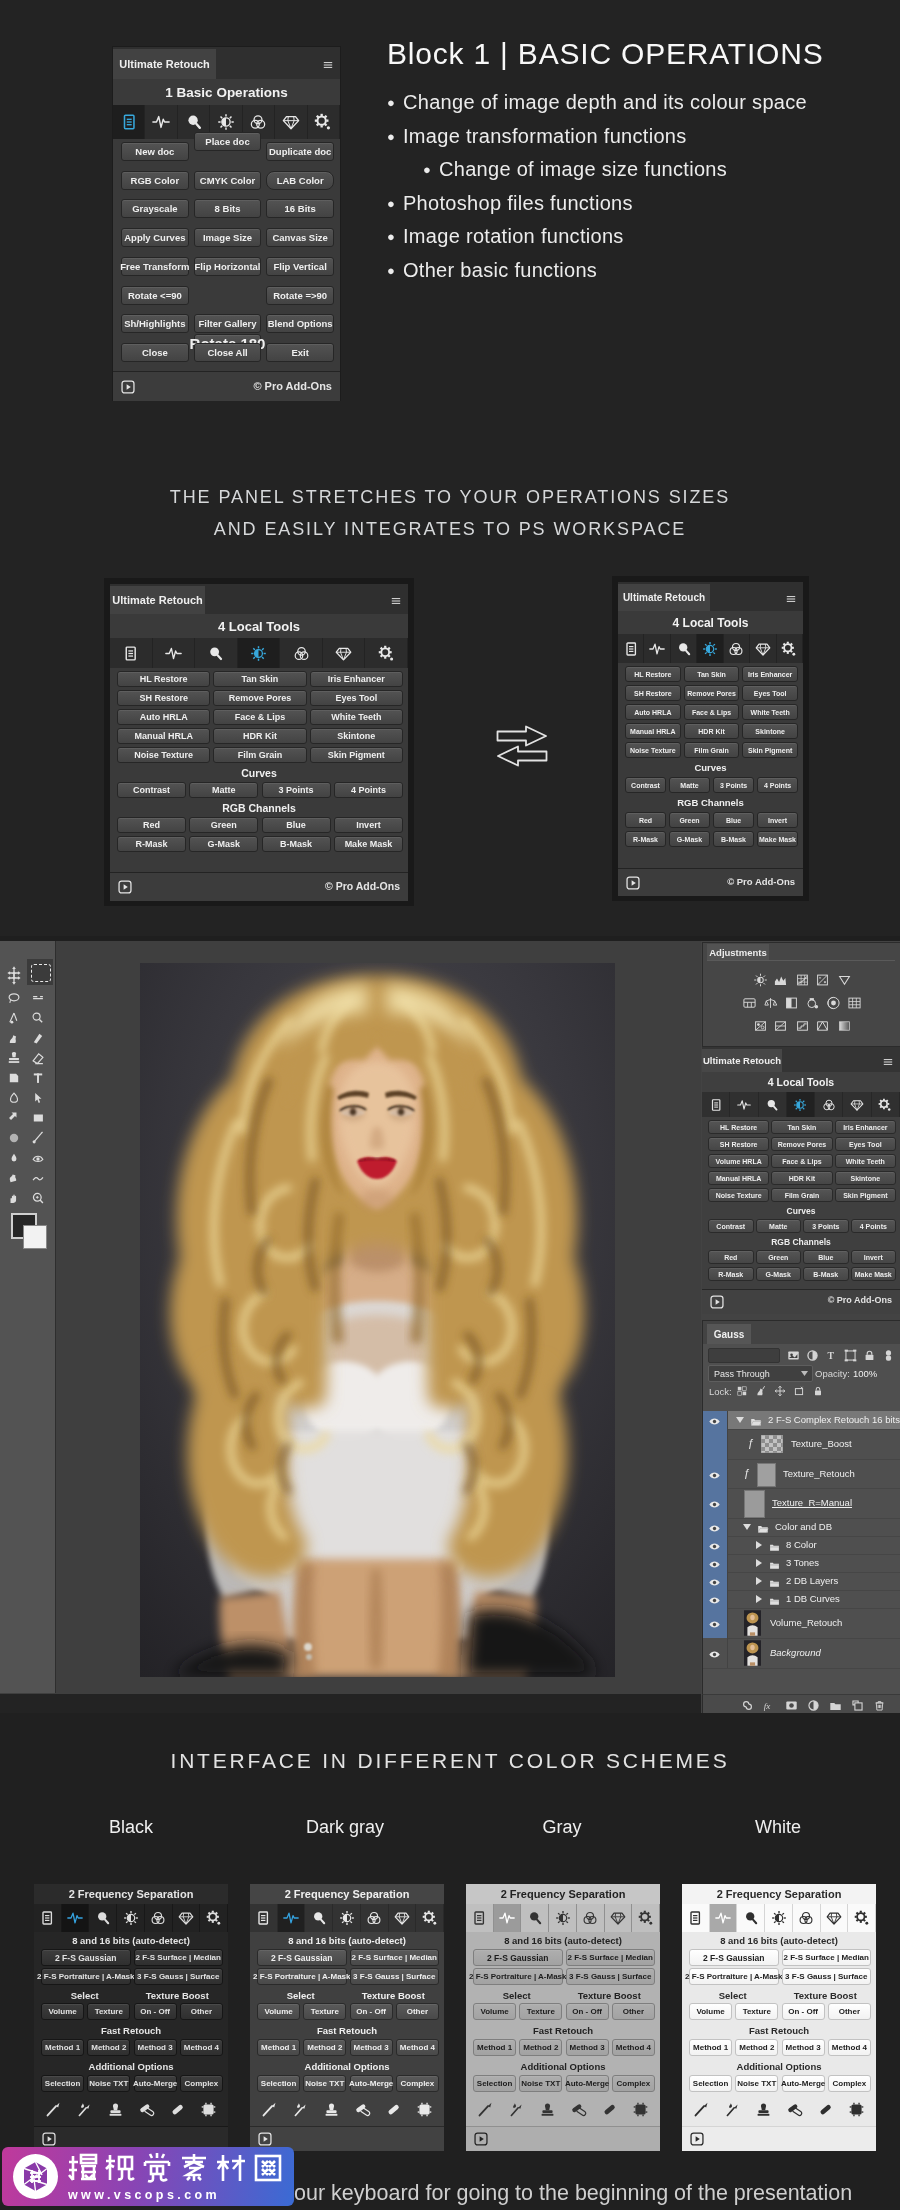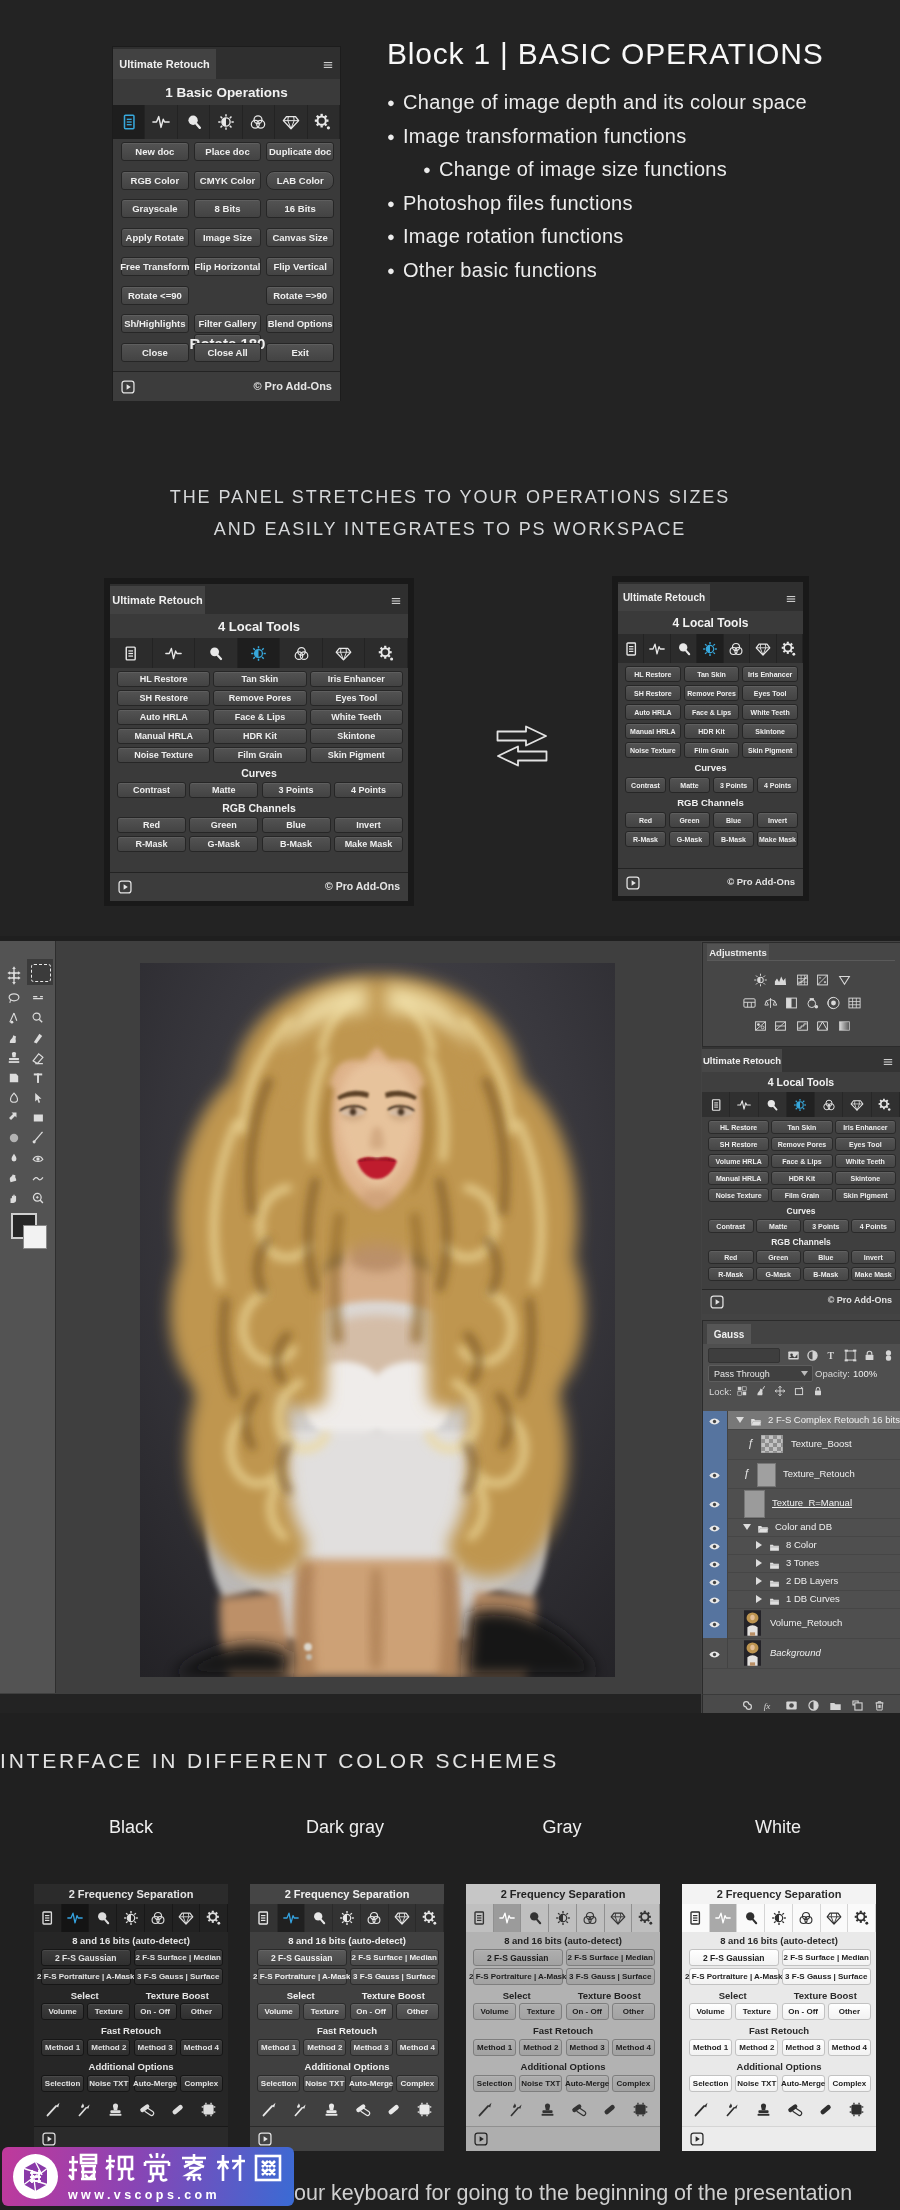--- a/index.html
+++ b/index.html
@@ -68,29 +68,29 @@
           <line x1="4.9" y1="12.1" x2="3.1" y2="13.9" stroke="#e8e8e8" stroke-width="2.6"></line>
           <line x1="3.4" y1="8.5" x2="0.9" y2="8.5" stroke="#e8e8e8" stroke-width="2.6"></line>
           <line x1="4.9" y1="4.9" x2="3.1" y2="3.1" stroke="#e8e8e8" stroke-width="2.6"></line>
           <line x1="8.5" y1="3.4" x2="8.5" y2="0.9" stroke="#e8e8e8" stroke-width="2.6"></line>
           <line x1="12.1" y1="4.9" x2="13.9" y2="3.1" stroke="#e8e8e8" stroke-width="2.6"></line>
           <circle cx="16" cy="16.5" r="1.8" fill="#e8e8e8"></circle>
         </svg>
       </div>
     </div>
     <div style="position:absolute;left:8.0px;top:95.0px;width:65.7px;height:17.0px;background:linear-gradient(#535353,#434343);border:1px solid #262626;border-radius:3px;color:#efefef;font-size:9.5px;font-weight:bold;display:flex;align-items:center;justify-content:center;box-shadow:inset 0 1px 0 rgba(255,255,255,0.07);white-space:nowrap;">New doc</div>
-    <div style="position:absolute;left:80.7px;top:95.0px;width:65.7px;height:17.0px;background:linear-gradient(#535353,#434343);border:1px solid #262626;border-radius:3px;color:#efefef;font-size:9.5px;font-weight:bold;display:flex;align-items:center;justify-content:center;box-shadow:inset 0 1px 0 rgba(255,255,255,0.07);white-space:nowrap;">Place doc</div>
+    <div style="position:absolute;left:80.7px;top:85px;width:65.7px;height:17.0px;background:linear-gradient(#535353,#434343);border:1px solid #262626;border-radius:3px;color:#efefef;font-size:9.5px;font-weight:bold;display:flex;align-items:center;justify-content:center;box-shadow:inset 0 1px 0 rgba(255,255,255,0.07);white-space:nowrap;">Place doc</div>
     <div style="position:absolute;left:153.3px;top:95.0px;width:65.7px;height:17.0px;background:linear-gradient(#535353,#434343);border:1px solid #262626;border-radius:3px;color:#efefef;font-size:9.5px;font-weight:bold;display:flex;align-items:center;justify-content:center;box-shadow:inset 0 1px 0 rgba(255,255,255,0.07);white-space:nowrap;">Duplicate doc</div>
     <div style="position:absolute;left:8.0px;top:123.7px;width:65.7px;height:17.0px;background:linear-gradient(#535353,#434343);border:1px solid #262626;border-radius:3px;color:#efefef;font-size:9.5px;font-weight:bold;display:flex;align-items:center;justify-content:center;box-shadow:inset 0 1px 0 rgba(255,255,255,0.07);white-space:nowrap;">RGB Color</div>
     <div style="position:absolute;left:80.7px;top:123.7px;width:65.7px;height:17.0px;background:linear-gradient(#535353,#434343);border:1px solid #262626;border-radius:3px;color:#efefef;font-size:9.5px;font-weight:bold;display:flex;align-items:center;justify-content:center;box-shadow:inset 0 1px 0 rgba(255,255,255,0.07);white-space:nowrap;">CMYK Color</div>
     <div style="position:absolute;left:153.3px;top:123.7px;width:65.7px;height:17.0px;background:linear-gradient(#535353,#434343);border:1px solid #262626;border-radius:8px;color:#efefef;font-size:9.5px;font-weight:bold;display:flex;align-items:center;justify-content:center;box-shadow:inset 0 1px 0 rgba(255,255,255,0.07);white-space:nowrap;">LAB Color</div>
     <div style="position:absolute;left:8.0px;top:152.4px;width:65.7px;height:17.0px;background:linear-gradient(#535353,#434343);border:1px solid #262626;border-radius:3px;color:#efefef;font-size:9.5px;font-weight:bold;display:flex;align-items:center;justify-content:center;box-shadow:inset 0 1px 0 rgba(255,255,255,0.07);white-space:nowrap;">Grayscale</div>
     <div style="position:absolute;left:80.7px;top:152.4px;width:65.7px;height:17.0px;background:linear-gradient(#535353,#434343);border:1px solid #262626;border-radius:3px;color:#efefef;font-size:9.5px;font-weight:bold;display:flex;align-items:center;justify-content:center;box-shadow:inset 0 1px 0 rgba(255,255,255,0.07);white-space:nowrap;">8 Bits</div>
     <div style="position:absolute;left:153.3px;top:152.4px;width:65.7px;height:17.0px;background:linear-gradient(#535353,#434343);border:1px solid #262626;border-radius:3px;color:#efefef;font-size:9.5px;font-weight:bold;display:flex;align-items:center;justify-content:center;box-shadow:inset 0 1px 0 rgba(255,255,255,0.07);white-space:nowrap;">16 Bits</div>
-    <div style="position:absolute;left:8.0px;top:181.1px;width:65.7px;height:17.0px;background:linear-gradient(#535353,#434343);border:1px solid #262626;border-radius:3px;color:#efefef;font-size:9.5px;font-weight:bold;display:flex;align-items:center;justify-content:center;box-shadow:inset 0 1px 0 rgba(255,255,255,0.07);white-space:nowrap;">Apply Rotate</div>
+    <div style="position:absolute;left:8.0px;top:181.1px;width:65.7px;height:17.0px;background:linear-gradient(#535353,#434343);border:1px solid #262626;border-radius:3px;color:#efefef;font-size:9.5px;font-weight:bold;display:flex;align-items:center;justify-content:center;box-shadow:inset 0 1px 0 rgba(255,255,255,0.07);white-space:nowrap;">Apply Curves</div>
     <div style="position:absolute;left:80.7px;top:181.1px;width:65.7px;height:17.0px;background:linear-gradient(#535353,#434343);border:1px solid #262626;border-radius:3px;color:#efefef;font-size:9.5px;font-weight:bold;display:flex;align-items:center;justify-content:center;box-shadow:inset 0 1px 0 rgba(255,255,255,0.07);white-space:nowrap;">Image Size</div>
     <div style="position:absolute;left:153.3px;top:181.1px;width:65.7px;height:17.0px;background:linear-gradient(#535353,#434343);border:1px solid #262626;border-radius:3px;color:#efefef;font-size:9.5px;font-weight:bold;display:flex;align-items:center;justify-content:center;box-shadow:inset 0 1px 0 rgba(255,255,255,0.07);white-space:nowrap;">Canvas Size</div>
     <div style="position:absolute;left:8.0px;top:209.8px;width:65.7px;height:17.0px;background:linear-gradient(#535353,#434343);border:1px solid #262626;border-radius:3px;color:#efefef;font-size:9.5px;font-weight:bold;display:flex;align-items:center;justify-content:center;box-shadow:inset 0 1px 0 rgba(255,255,255,0.07);white-space:nowrap;">Free Transform</div>
     <div style="position:absolute;left:80.7px;top:209.8px;width:65.7px;height:17.0px;background:linear-gradient(#535353,#434343);border:1px solid #262626;border-radius:3px;color:#efefef;font-size:9.5px;font-weight:bold;display:flex;align-items:center;justify-content:center;box-shadow:inset 0 1px 0 rgba(255,255,255,0.07);white-space:nowrap;">Flip Horizontal</div>
     <div style="position:absolute;left:153.3px;top:209.8px;width:65.7px;height:17.0px;background:linear-gradient(#535353,#434343);border:1px solid #262626;border-radius:3px;color:#efefef;font-size:9.5px;font-weight:bold;display:flex;align-items:center;justify-content:center;box-shadow:inset 0 1px 0 rgba(255,255,255,0.07);white-space:nowrap;">Flip Vertical</div>
     <div style="position:absolute;left:8.0px;top:238.5px;width:65.7px;height:17.0px;background:linear-gradient(#535353,#434343);border:1px solid #262626;border-radius:3px;color:#efefef;font-size:9.5px;font-weight:bold;display:flex;align-items:center;justify-content:center;box-shadow:inset 0 1px 0 rgba(255,255,255,0.07);white-space:nowrap;">Rotate &lt;=90</div>
     <div style="position:absolute;left:80.7px;top:238.5px;width:65.7px;height:17.0px;background:linear-gradient(#535353,#434343);border:1px solid #262626;border-radius:3px;color:#efefef;font-size:15px;font-weight:bold;display:flex;align-items:center;justify-content:center;box-shadow:inset 0 1px 0 rgba(255,255,255,0.07);white-space:nowrap;margin-top:48px;">Rotate 180</div>
     <div style="position:absolute;left:153.3px;top:238.5px;width:65.7px;height:17.0px;background:linear-gradient(#535353,#434343);border:1px solid #262626;border-radius:3px;color:#efefef;font-size:9.5px;font-weight:bold;display:flex;align-items:center;justify-content:center;box-shadow:inset 0 1px 0 rgba(255,255,255,0.07);white-space:nowrap;">Rotate =&gt;90</div>
     <div style="position:absolute;left:8.0px;top:267.2px;width:65.7px;height:17.0px;background:linear-gradient(#535353,#434343);border:1px solid #262626;border-radius:3px;color:#efefef;font-size:9.5px;font-weight:bold;display:flex;align-items:center;justify-content:center;box-shadow:inset 0 1px 0 rgba(255,255,255,0.07);white-space:nowrap;">Sh/Highlights</div>
     <div style="position:absolute;left:80.7px;top:267.2px;width:65.7px;height:17.0px;background:linear-gradient(#535353,#434343);border:1px solid #262626;border-radius:3px;color:#efefef;font-size:9.5px;font-weight:bold;display:flex;align-items:center;justify-content:center;box-shadow:inset 0 1px 0 rgba(255,255,255,0.07);white-space:nowrap;">Filter Gallery</div>
@@ -1065,21 +1065,21 @@
       </svg></div>
     <div style="position:absolute;left:148px;top:3px;width:13px;height:13px;"><svg width="13" height="13" viewBox="0 0 20 20">
         <rect x="6" y="6" width="11" height="11" fill="none" stroke="#d5d5d5" stroke-width="1.7"></rect>
         <path d="M6 9 h-3 v-6 h8 v3" fill="none" stroke="#d5d5d5" stroke-width="1.7"></path>
       </svg></div>
     <div style="position:absolute;left:170px;top:3px;width:13px;height:13px;"><svg width="13" height="13" viewBox="0 0 20 20">
         <path d="M5 6 h10 l-1 11 h-8 Z M4 6 h12 M8 6 V4 h4 v2 M8 9 v5 M10 9 v5 M12 9 v5" fill="none" stroke="#d5d5d5" stroke-width="1.4"></path>
       </svg></div>
   </div>
 <div class="abs" style="left:0;top:1713px;width:900px;height:497px;background:#202020;"></div>
-<div class="abs" style="left:0;top:1749px;width:900px;text-align:left;color:#e2e2e2;font-size:21px;letter-spacing:2.8px;">INTERFACE IN DIFFERENT COLOR SCHEMES</div>
+<div class="abs" style="left:0;top:1749px;width:900px;text-align:center;color:#e2e2e2;font-size:21px;letter-spacing:2.8px;">INTERFACE IN DIFFERENT COLOR SCHEMES</div>
 <div class="abs" style="left:51px;top:1817px;width:160px;text-align:center;color:#efefef;font-size:18px;">Black</div>
 <div class="abs" style="left:265px;top:1817px;width:160px;text-align:center;color:#efefef;font-size:18px;">Dark gray</div>
 <div class="abs" style="left:482px;top:1817px;width:160px;text-align:center;color:#efefef;font-size:18px;">Gray</div>
 <div class="abs" style="left:698px;top:1817px;width:160px;text-align:center;color:#efefef;font-size:18px;">White</div>
 <div style="position:absolute;left:34px;top:1884px;width:194px;height:266px;background:#262626;">
     <div style="position:absolute;left:0;top:0;width:194px;height:20px;background:#2b2b2b;display:flex;align-items:center;justify-content:center;color:#e5e5e5;font-size:11px;font-weight:bold;">2 Frequency Separation</div>
     <div style="position:absolute;left:0px;top:20.0px;width:194px;height:28.0px;background:#222222;display:flex;">
       <div style="flex:1;display:flex;align-items:center;justify-content:center;background:transparent;border-right:1px solid #181818;">
         <svg width="16" height="16" viewBox="0 0 20 20">
           <rect x="5" y="2.5" width="10.5" height="15" rx="1" fill="none" stroke="#dddddd" stroke-width="1.7"></rect>

